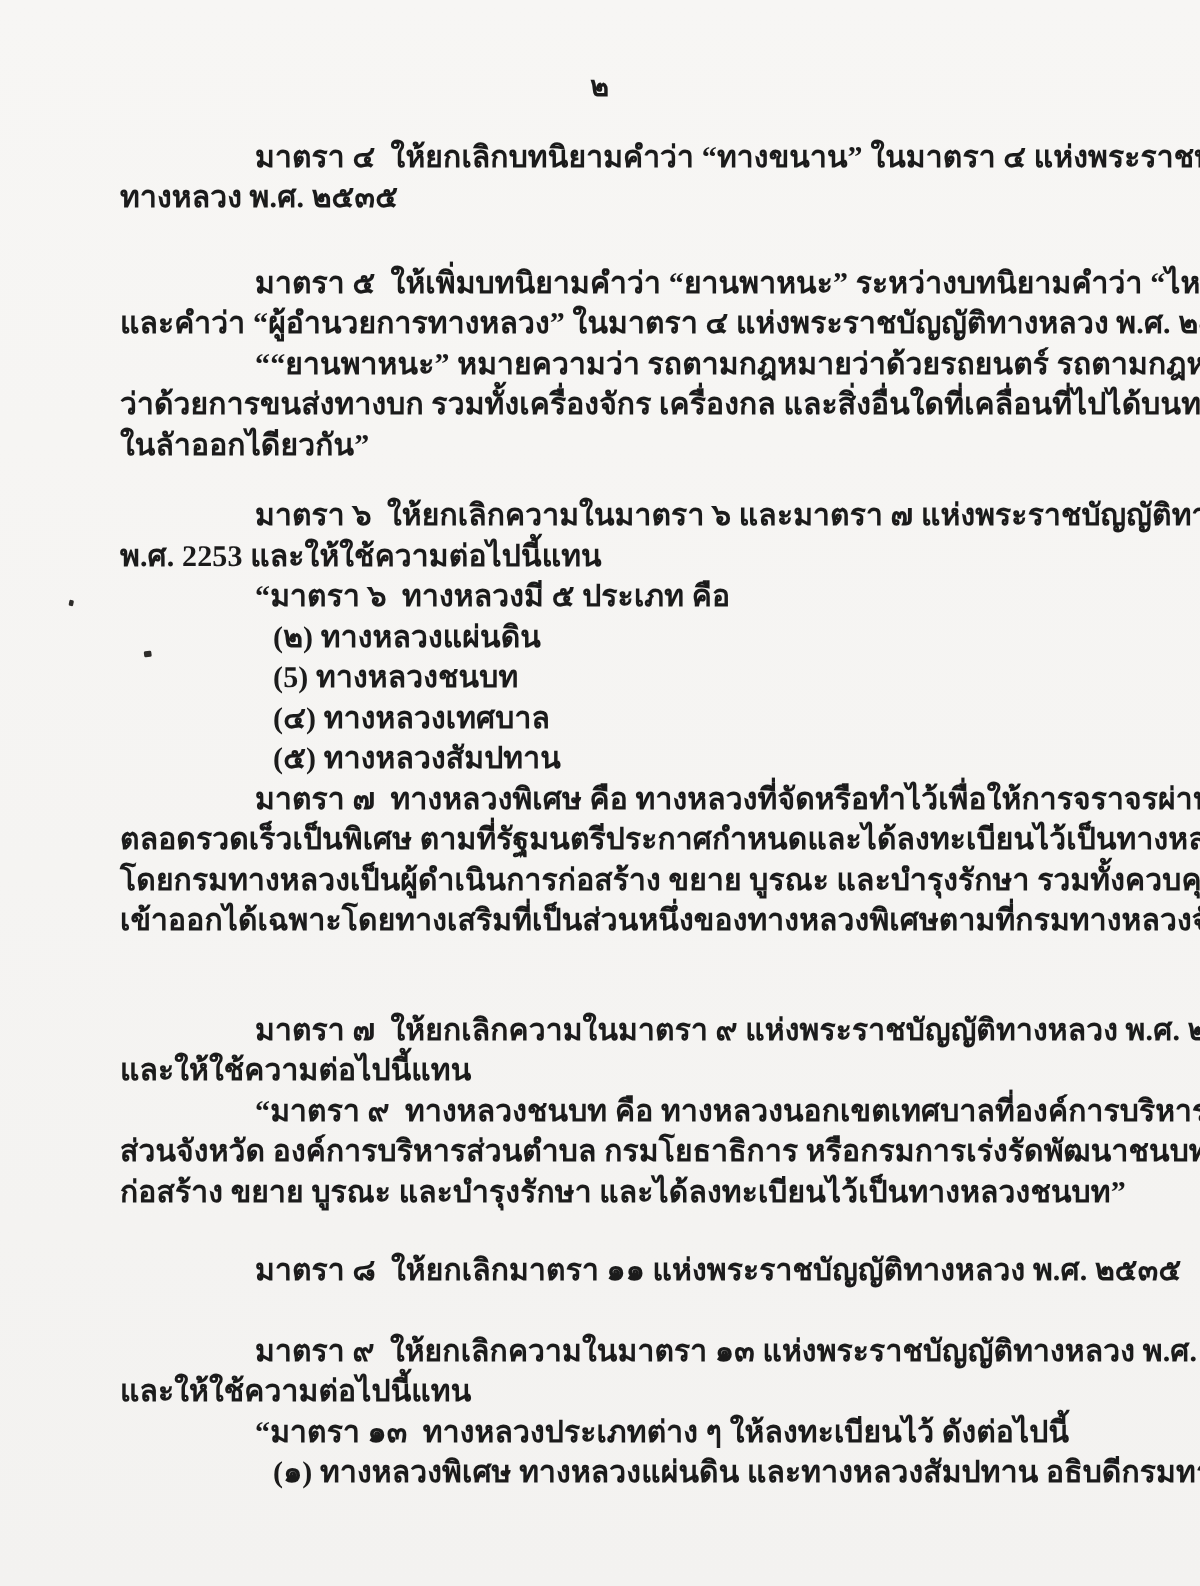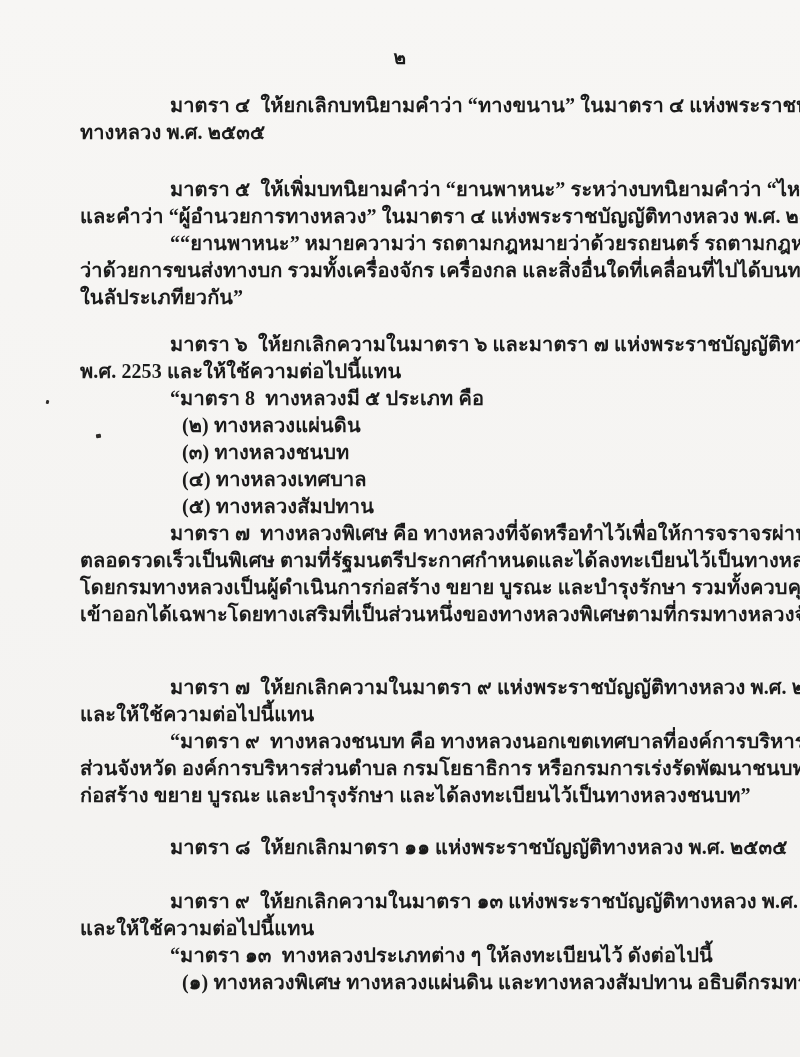--- a/index.html
+++ b/index.html
@@ -69,29 +69,29 @@
   <div class="section sec-m4">
     <div class="line indent">มาตรา ๔  ให้ยกเลิกบทนิยามคำว่า “ทางขนาน” ในมาตรา ๔ แห่งพระราชบัญญัติ</div>
     <div class="line">ทางหลวง พ.ศ. ๒๕๓๕</div>
   </div>
 
   <div class="section sec-m5">
     <div class="line indent">มาตรา ๕  ให้เพิ่มบทนิยามคำว่า “ยานพาหนะ” ระหว่างบทนิยามคำว่า “ไหล่ทาง”</div>
     <div class="line">และคำว่า “ผู้อำนวยการทางหลวง” ในมาตรา ๔ แห่งพระราชบัญญัติทางหลวง พ.ศ. ๒๕๓๕</div>
     <div class="line indent">““ยานพาหนะ” หมายความว่า รถตามกฎหมายว่าด้วยรถยนตร์ รถตามกฎหมาย</div>
     <div class="line">ว่าด้วยการขนส่งทางบก รวมทั้งเครื่องจักร เครื่องกล และสิ่งอื่นใดที่เคลื่อนที่ไปได้บนทางหลวง</div>
-    <div class="line">ในลัประเภทียวกัน”</div>
+    <div class="line">ในลัาออกไดียวกัน”</div>
   </div>
 
   <div class="section sec-m6">
     <div class="line indent">มาตรา ๖  ให้ยกเลิกความในมาตรา ๖ และมาตรา ๗ แห่งพระราชบัญญัติทางหลวง</div>
     <div class="line">พ.ศ. 2253 และให้ใช้ความต่อไปนี้แทน</div>
-    <div class="line indent">“มาตรา 8  ทางหลวงมี ๕ ประเภท คือ</div>
+    <div class="line indent">“มาตรา ๖  ทางหลวงมี ๕ ประเภท คือ</div>
     <div class="line list">(๒) ทางหลวงแผ่นดิน</div>
-    <div class="line list">(๓) ทางหลวงชนบท</div>
+    <div class="line list">(5) ทางหลวงชนบท</div>
     <div class="line list">(๔) ทางหลวงเทศบาล</div>
     <div class="line list">(๕) ทางหลวงสัมปทาน</div>
     <div class="line indent">มาตรา ๗  ทางหลวงพิเศษ คือ ทางหลวงที่จัดหรือทำไว้เพื่อให้การจราจรผ่านได้</div>
     <div class="line">ตลอดรวดเร็วเป็นพิเศษ ตามที่รัฐมนตรีประกาศกำหนดและได้ลงทะเบียนไว้เป็นทางหลวงพิเศษ</div>
     <div class="line">โดยกรมทางหลวงเป็นผู้ดำเนินการก่อสร้าง ขยาย บูรณะ และบำรุงรักษา รวมทั้งควบคุมให้มีการ</div>
     <div class="line">เข้าออกได้เฉพาะโดยทางเสริมที่เป็นส่วนหนึ่งของทางหลวงพิเศษตามที่กรมทางหลวงจัดทำขึ้นไว้เท่านั้น”</div>
   </div>
 
   <div class="section sec-m7">
     <div class="line indent">มาตรา ๗  ให้ยกเลิกความในมาตรา ๙ แห่งพระราชบัญญัติทางหลวง พ.ศ. ๒๕๓๕</div>

